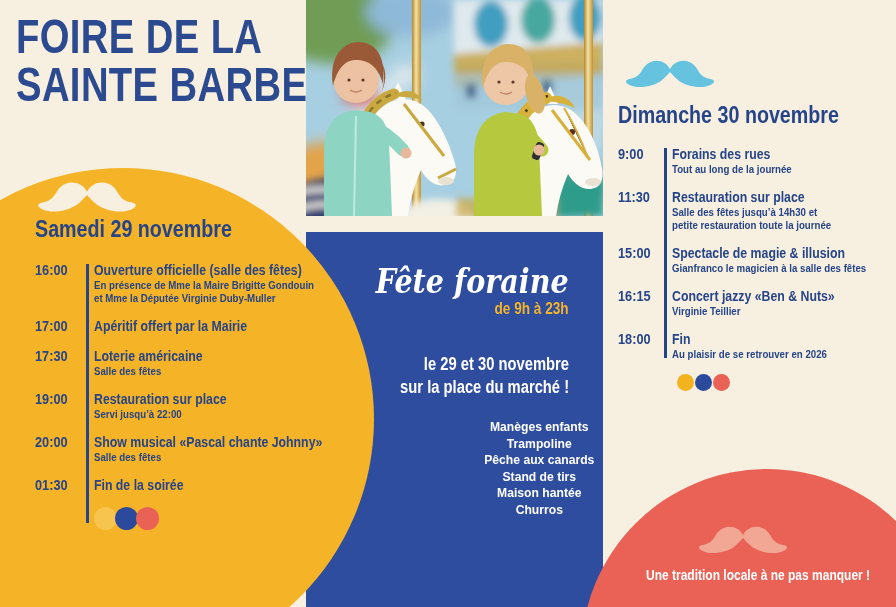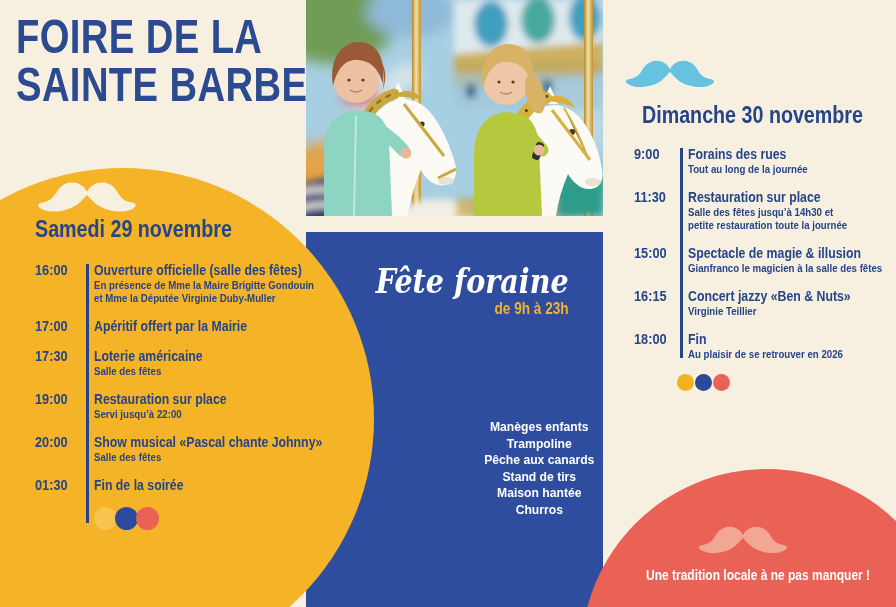--- a/index.html
+++ b/index.html
@@ -35,24 +35,24 @@
   .coral-circle{position:absolute;left:581px;top:469px;width:372px;height:372px;border-radius:50%;background:#ea6156;}
   .coral-circle .mustache{position:absolute;left:112px;top:55px;}
   .tagline{position:absolute;left:40px;top:97px;width:250px;text-align:center;color:#fff;
            font-size:15px;font-weight:bold;white-space:nowrap;transform:scaleX(.8);}
 
   
   .day-block{position:absolute;color:#264488;}
   .saturday{left:35px;top:178px;width:300px;}
   .sunday{left:618px;top:58px;width:278px;}
   h2.day{font-size:24px;font-weight:bold;margin:2px 0 0 0;line-height:26px;color:#264488;}
-  .sunday h2.day{margin-top:14px;margin-left:24px;}
+  .sunday h2.day{margin-top:14px;}
 
   .events{position:relative;margin-top:20px;}
-  .sunday .events{margin-top:18px;margin-left:16px;}
+  .sunday .events{margin-top:18px;}
   .events::before{content:"";position:absolute;left:51px;top:2px;bottom:-30px;width:2.5px;background:#264488;}
   .sunday .events::before{left:46px;bottom:2px;}
   .event-row{display:flex;margin-bottom:14px;}
   .event-time{width:59px;flex:none;font-size:15px;font-weight:bold;line-height:16px;
               transform:scaleX(.85);transform-origin:0 50%;}
   .sunday .event-time{width:54px;}
   .event-body{flex:1;min-width:0;}
   .event-title{font-size:15px;font-weight:bold;line-height:16px;
                transform:scaleX(.82);transform-origin:0 50%;white-space:nowrap;}
   .event-sub{font-size:11px;font-weight:bold;line-height:12px;margin-top:1px;
@@ -178,20 +178,24 @@
         <path d="M194 92 Q200 96 206 92" stroke="#bd8666" stroke-width="1.5" fill="none"></path>
       </g>
     </svg>
   </div>
 
   <div class="blue-panel">
     <div class="fair-heading">
       <span class="fair-script">Fête foraine</span>
       <span class="fair-hours">de 9h à 23h</span>
     </div>
+    <div class="fair-dates">
+      <div>le 29 et 30 novembre</div>
+      <div>sur la place du marché !</div>
+    </div>
     <div class="attractions">
         <div class="attraction">Manèges enfants</div>
         <div class="attraction">Trampoline</div>
         <div class="attraction">Pêche aux canards</div>
         <div class="attraction">Stand de tirs</div>
         <div class="attraction">Maison hantée</div>
         <div class="attraction">Churros</div>
       </div>
   </div>
 

